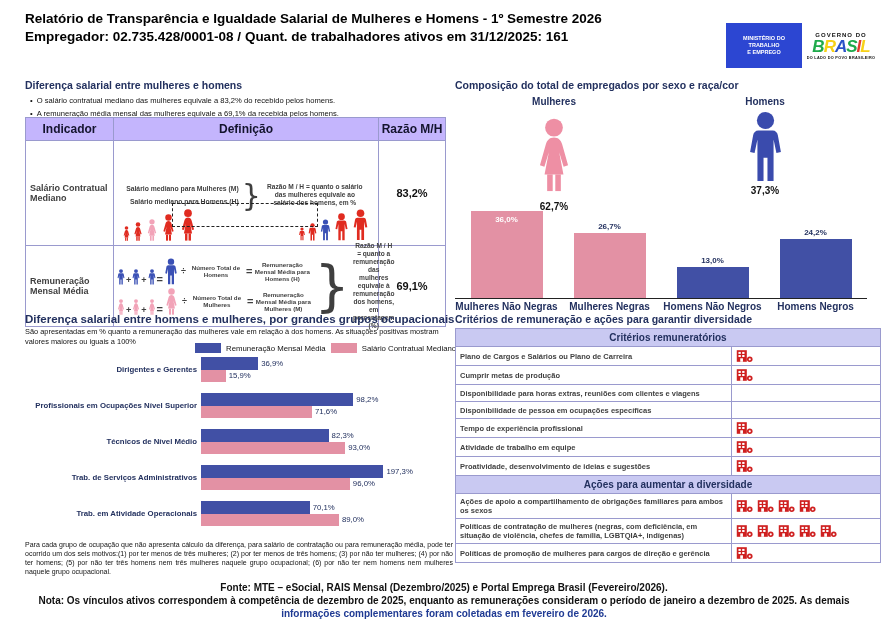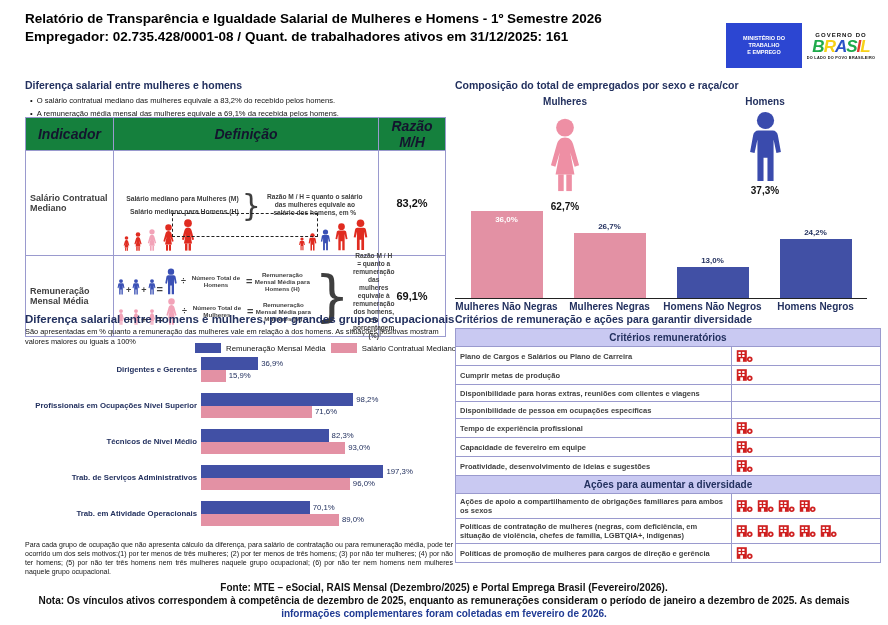--- a/index.html
+++ b/index.html
@@ -14,21 +14,21 @@
   .gov-top{font-size:6px;font-weight:bold;letter-spacing:1px;color:#111;}
   .gov-brand{font-size:17px;font-weight:bold;letter-spacing:-1px;line-height:17px;font-style:italic;}
   .gov-tag{font-size:3.8px;font-weight:bold;color:#111;letter-spacing:.3px;margin-top:1px;}
   
   .sec-title{position:absolute;font-weight:bold;color:#23315f;font-size:10.5px;}
   
   .bullets{position:absolute;left:30px;top:94px;width:410px;font-size:7.6px;line-height:13px;color:#111;}
   .bullets div{display:flex;gap:4px;}
   .gap-table{position:absolute;left:25px;top:117px;width:420px;border-collapse:collapse;table-layout:fixed;}
   .gap-table td,.gap-table th{border:1px solid #9a9ace;padding:0;vertical-align:middle;}
-  .gap-table th{background:#15803d;font-size:14px;font-weight:bold;color:#14142e;height:22px;font-style:italic;}
+  .gap-table th{background:#c4b5fd;font-size:12px;font-weight:bold;color:#14142e;height:22px;}
   .ind-cell{font-size:9px;font-weight:bold;color:#3f3f3f;padding-left:4px !important;}
   .ratio-cell{font-size:11px;font-weight:bold;text-align:center;color:#111;}
   .def1{height:104px;position:relative;}
   .def1-top{display:flex;align-items:center;justify-content:center;gap:3px;padding-top:4px;}
   .def1-lines{font-size:6.8px;font-weight:bold;color:#3f3f3f;text-align:right;line-height:13px;}
   .brace{font-weight:400;color:#3f3f3f;font-family:"DejaVu Sans",sans-serif;}
   .b1{font-size:30px;}
   .def-note{font-size:6.6px;font-weight:bold;color:#3f3f3f;text-align:center;width:102px;line-height:8px;}
   .figs-zone{position:absolute;left:8px;right:8px;bottom:4px;height:48px;display:flex;align-items:flex-end;}
   .fig-group{display:flex;align-items:flex-end;gap:1px;}
@@ -271,21 +271,21 @@
           <div class="def-note note2">Razão M / H = quanto a remuneração das mulheres equivale à remuneração dos homens, em porcentagem (%)</div>
         </div>
       </td>
       <td class="ratio-cell">69,1%</td>
     </tr>
   </tbody>
     </table>
 
   <div class="sec-title" style="left:455px;top:79px;">Composição do total de empregados por sexo e raça/cor</div>
 
-  <div class="picto" style="left:505px;gap:7px;">
+  <div class="picto" style="left:494px;gap:7px;">
     <div class="picto-name">Mulheres</div>
     <span id="icon-woman">
         <svg width="46" height="74" viewBox="0 0 24 40" style="display:block">
           <circle cx="12" cy="5.2" r="4.8" fill="#ee8fa4"></circle>
           <path d="M12 10.5 C9.6 10.5 8.2 12 7.6 14.2 L4.4 25.5 L6.8 26.3 L9.2 18.5 L6.9 30.5 L17.1 30.5 L14.8 18.5 L17.2 26.3 L19.6 25.5 L16.4 14.2 C15.8 12 14.4 10.5 12 10.5 Z" fill="#ee8fa4"></path>
           <rect x="8.3" y="30.5" width="3" height="9" fill="#ee8fa4"></rect>
           <rect x="12.7" y="30.5" width="3" height="9" fill="#ee8fa4"></rect>
         </svg>
       </span>
     <div class="picto-pct">62,7%</div>
@@ -454,21 +454,21 @@
             <rect x="8" y="3.2" width="3" height="2.6" fill="#fff"></rect>
             <rect x="3.2" y="7.2" width="3" height="2.6" fill="#fff"></rect>
             <rect x="8" y="7.2" width="3" height="2.6" fill="#fff"></rect>
             <rect x="5.5" y="11.5" width="3.5" height="4.5" fill="#fff"></rect>
             <circle cx="17.8" cy="12.8" r="3.6" fill="#cf2020"></circle>
             <circle cx="17.8" cy="12.8" r="1.4" fill="#fff"></circle>
           </svg>
         </div>
       </div>
       <div class="crit-row">
-        <div class="crit-label">Capacidade de fevereiro em equipe</div>
+        <div class="crit-label">Atividade de trabalho em equipe</div>
         <div class="crit-icons">
           <svg width="17" height="14" viewBox="0 0 22 17">
             <rect x="1" y="1" width="13" height="15" fill="#cf2020"></rect>
             <rect x="3.2" y="3.2" width="3" height="2.6" fill="#fff"></rect>
             <rect x="8" y="3.2" width="3" height="2.6" fill="#fff"></rect>
             <rect x="3.2" y="7.2" width="3" height="2.6" fill="#fff"></rect>
             <rect x="8" y="7.2" width="3" height="2.6" fill="#fff"></rect>
             <rect x="5.5" y="11.5" width="3.5" height="4.5" fill="#fff"></rect>
             <circle cx="17.8" cy="12.8" r="3.6" fill="#cf2020"></circle>
             <circle cx="17.8" cy="12.8" r="1.4" fill="#fff"></circle>

